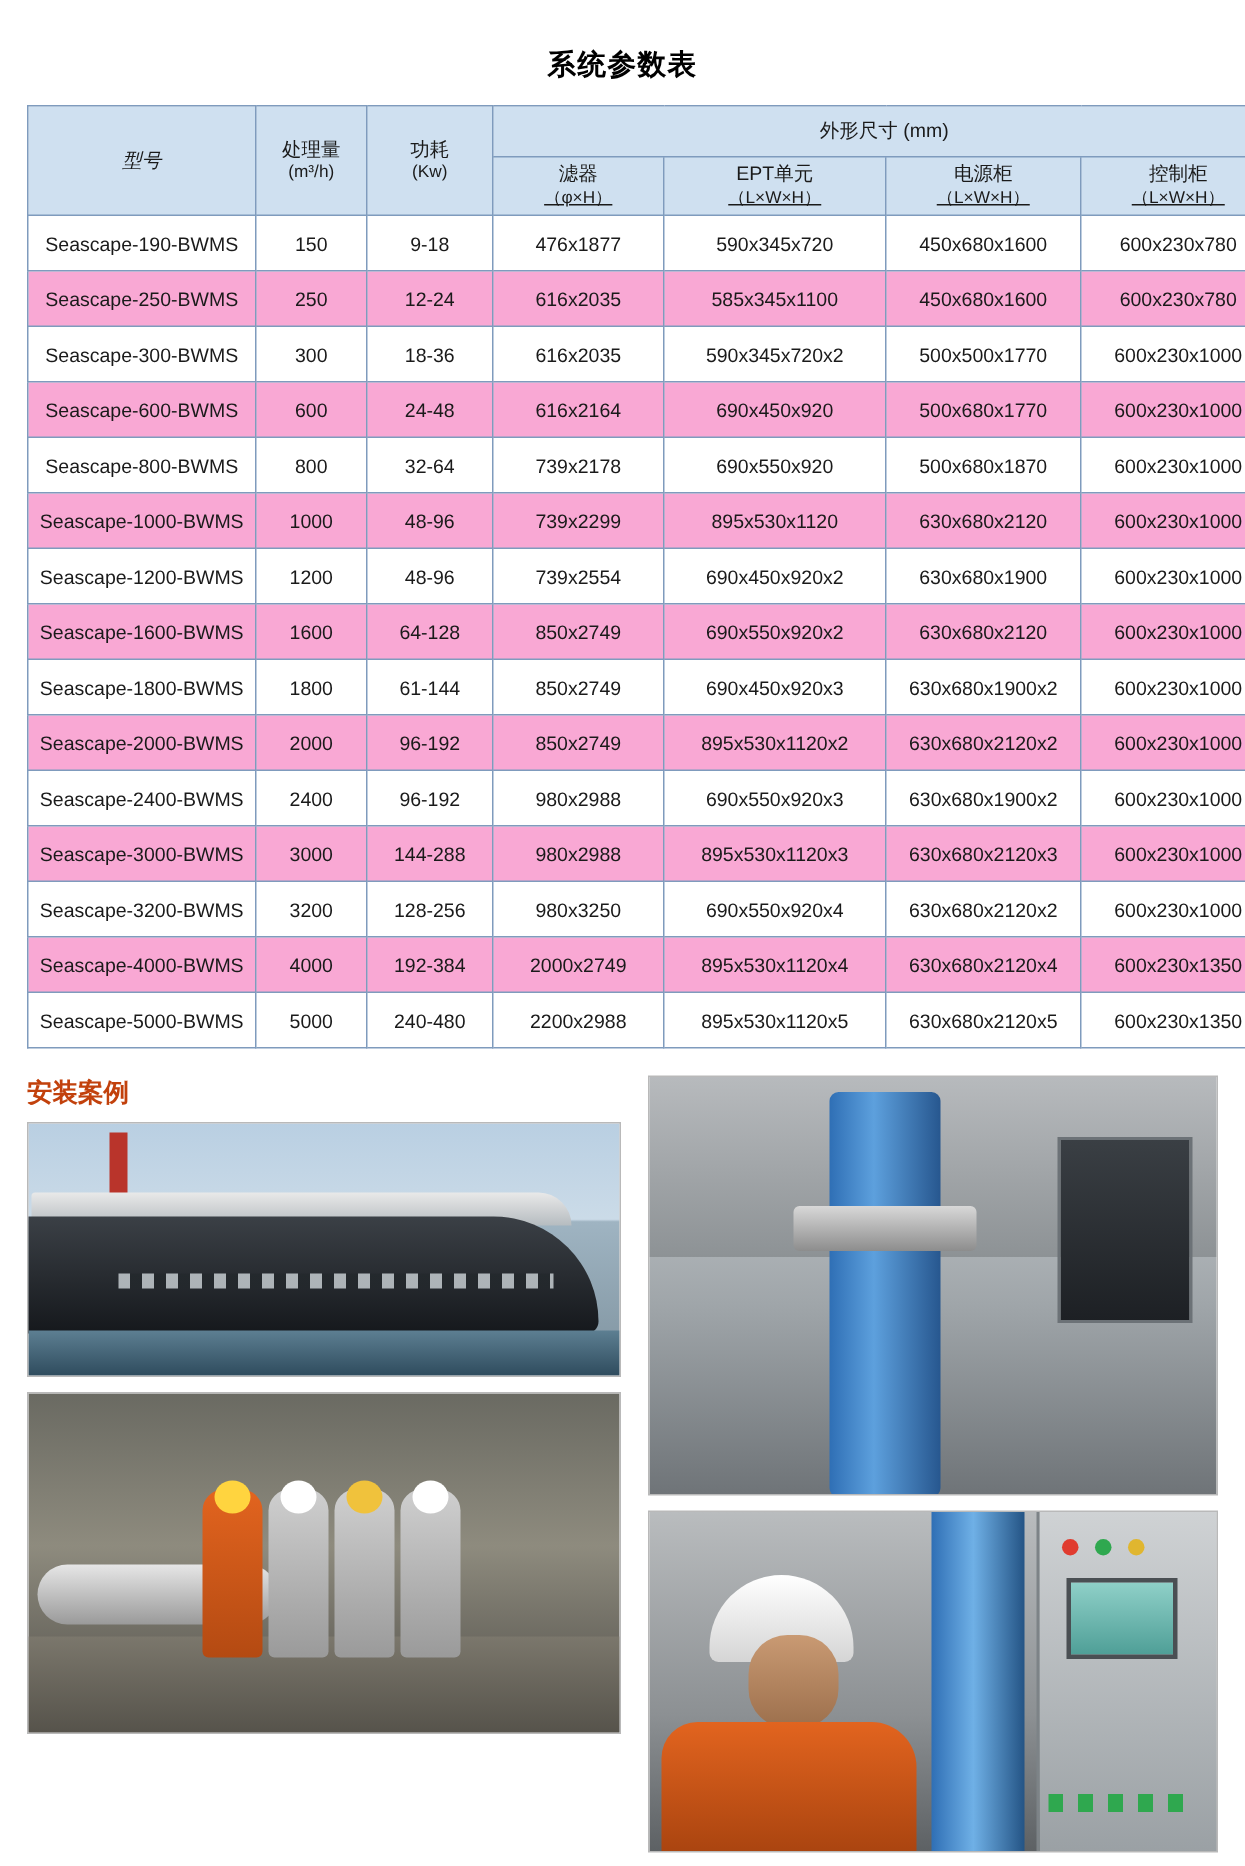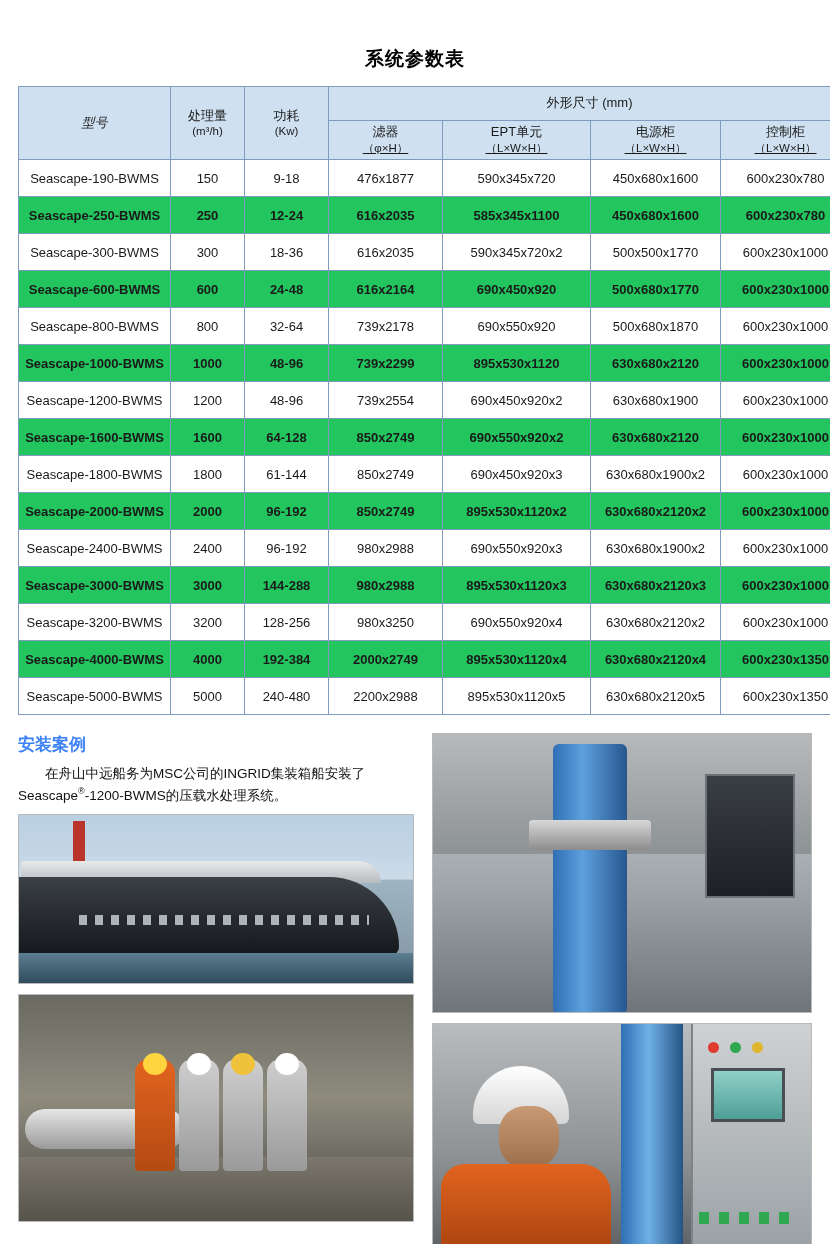--- a/index.html
+++ b/index.html
@@ -20,21 +20,21 @@
     height: 1244px;
     box-sizing: border-box;
     padding: 20px 18px 0 18px;
     position: relative;
   }
   .doc-title {
     text-align: center;
     font-size: 19px;
     font-weight: bold;
     letter-spacing: 1px;
-    margin: 26px 0 14px 0;
+    margin: 10px 0 14px 0;
     color: #000;
   }
   table.spec {
     width: 794px;
     border-collapse: collapse;
     table-layout: fixed;
     font-size: 12.5px;
     margin: 0 auto;
   }
   table.spec th, table.spec td {
@@ -54,22 +54,21 @@
   table.spec thead th.tall {
     height: 72px;
     font-style: italic;
   }
   table.spec tbody td {
     height: 36px;
     background: #ffffff;
     font-size: 13px;
   }
   table.spec tbody tr.alt td {
-    background: #22c55e;
-    font-weight: bold;
+    background: #f9a8d4;
   }
   .col-model { width: 152px; }
   .col-cap   { width: 74px; }
   .col-pow   { width: 84px; }
   .col-filt  { width: 114px; }
   .col-ept   { width: 148px; }
   .col-pwr   { width: 130px; }
   .col-ctrl  { width: 130px; }
   .unit { font-size: 11.5px; }
   .hdr-line2 { font-size: 11.5px; text-decoration: underline; }
@@ -77,21 +76,21 @@
   .lower {
     margin-top: 18px;
     width: 794px;
     margin-left: auto;
     margin-right: auto;
     position: relative;
   }
   .sec-head {
     font-size: 17px;
     font-weight: bold;
-    color: #3b82f6;
+    color: #c2410c;
     margin: 0 0 8px 0;
   }
   .cols {
     display: flex;
     gap: 14px;
   }
   .col-left { width: 400px; }
   .col-right { width: 380px; }
   .body-text {
     font-size: 13.5px;
@@ -424,21 +423,20 @@
           <td>600x230x1350</td>
         </tr>
       </tbody>
   </table>
 
   <div class="lower">
     <div class="cols">
 
       <div class="col-left">
         <div class="sec-head">安装案例</div>
-        <p class="body-text"><span>在舟山中远船务为MSC公司的INGRID集装箱船安装了Seascape</span><sup>®</sup><span>-1200-BWMS的压载水处理系统。</span></p>
 
         <div class="photo photo-ship">
           <div class="ship-mast"></div>
           <div class="ship-deck"></div>
           <div class="ship-hull"></div>
           <div class="ship-win"></div>
           <div class="ship-water"></div>
         </div>
 
         <div class="photo photo-room spacer-img">

